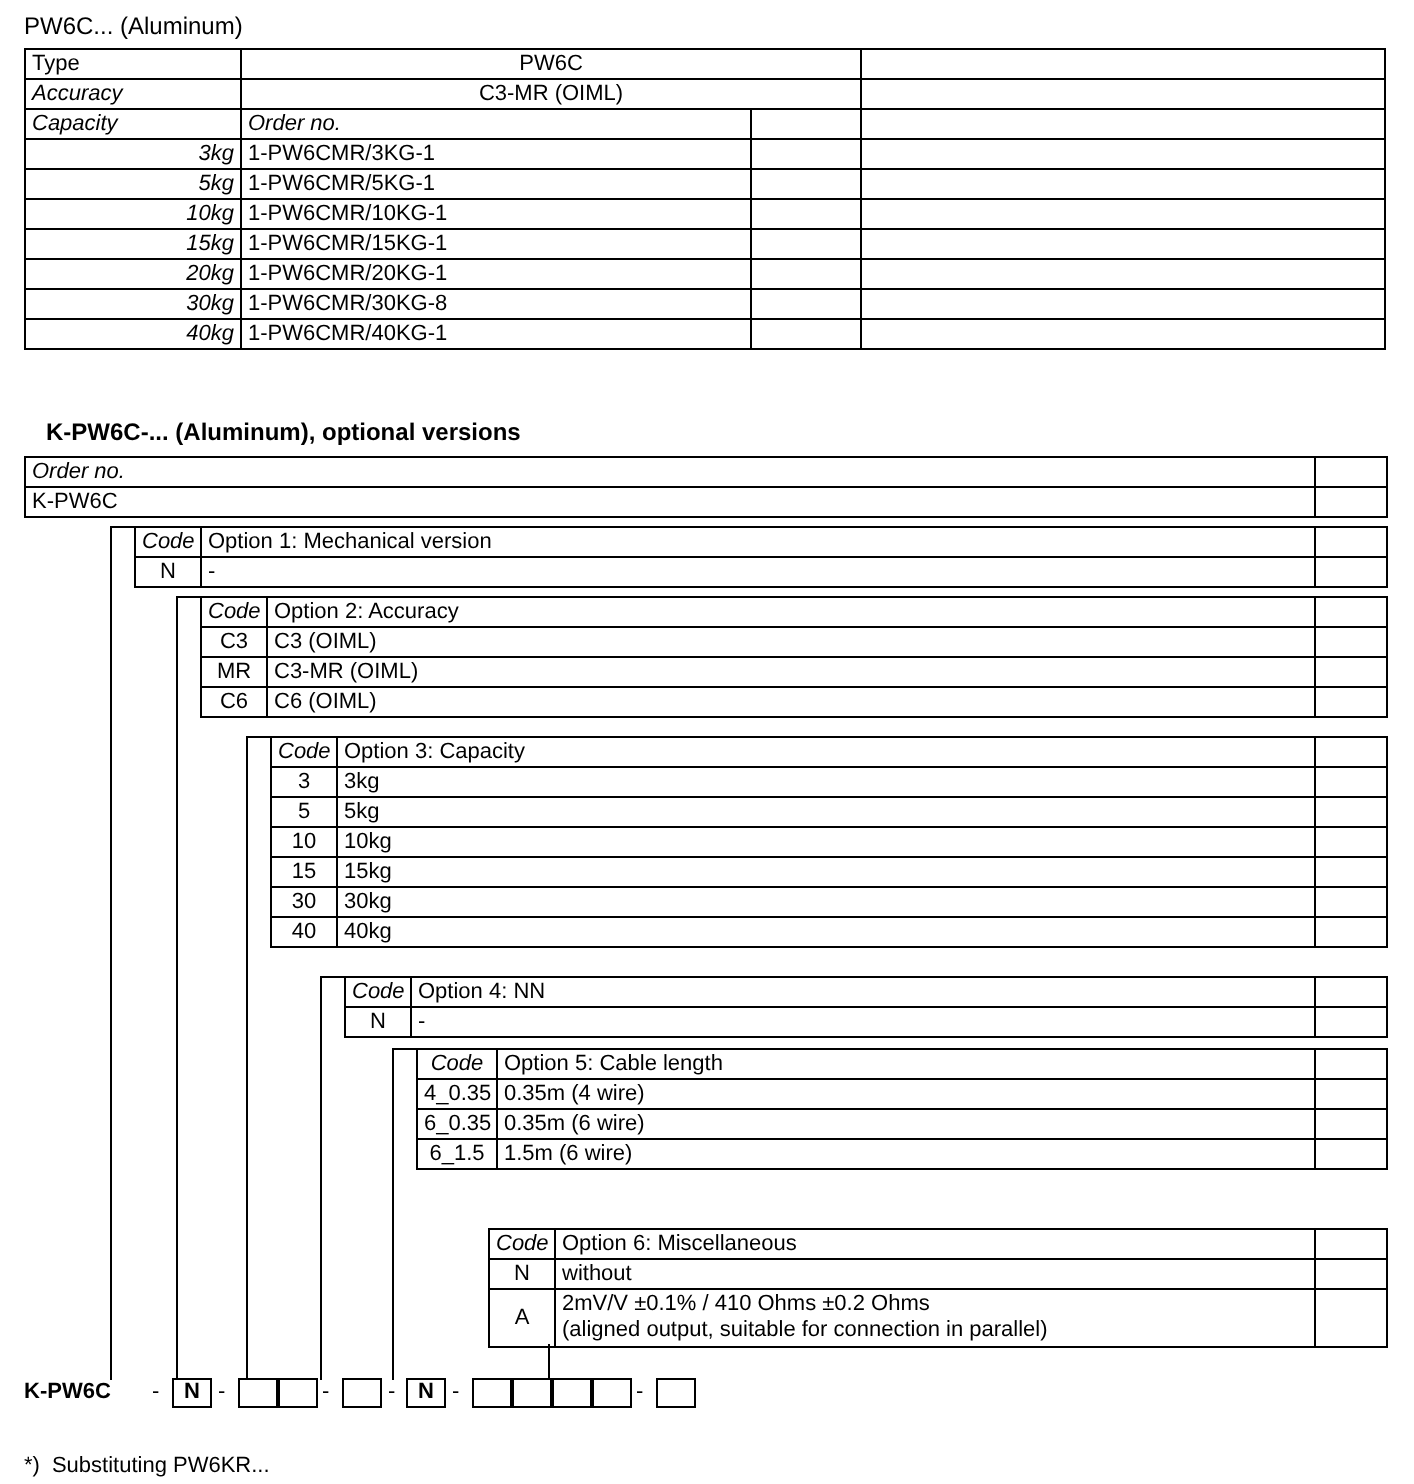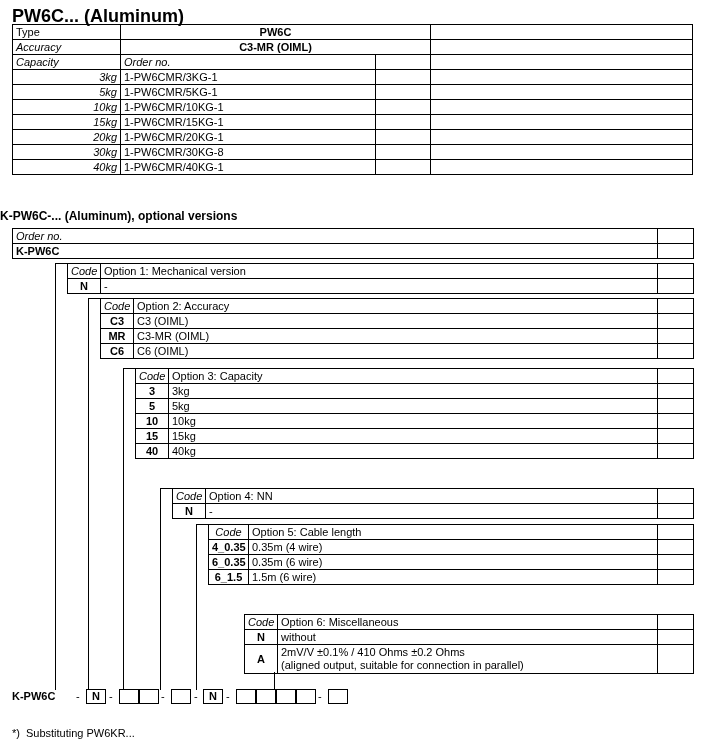--- a/index.html
+++ b/index.html
@@ -21,48 +21,48 @@
     width: 707px;
     height: 742px;
     padding: 0;
   }
 
   
   .sec1-title {
     position: absolute;
     left: 12px;
     top: 6px;
-    font-size: 18px;
-    font-weight: bold;
+    font-size: 12px;
+    font-weight: normal;
   }
   table.t1 {
     position: absolute;
     left: 12px;
     top: 24px;
     border-collapse: collapse;
     width: 680px;
     table-layout: fixed;
   }
   table.t1 td {
     border: 1px solid #000;
     height: 14px;
     padding: 0 3px;
     font-size: 11px;
     line-height: 13px;
     vertical-align: middle;
   }
   .ital { font-style: italic; margin-left: 31px; }
   .ctr { text-align: center; }
   .rgt { text-align: right; }
-  .bld { font-weight: bold; }
+  .bld { font-weight: normal; }
 
   
   .sec2-title {
     position: absolute;
-    left: 0;
+    left: 23px;
     top: 209px;
     font-size: 12px;
     font-weight: bold;
   }
   table.blk {
     border-collapse: collapse;
     table-layout: fixed;
     font-size: 11px;
   }
   table.blk td {
@@ -289,20 +289,25 @@
         <td></td>
       </tr>
       <tr>
         <td class="ctr bld">10</td>
         <td>10kg</td>
         <td></td>
       </tr>
       <tr>
         <td class="ctr bld">15</td>
         <td>15kg</td>
+        <td></td>
+      </tr>
+      <tr>
+        <td class="ctr bld">30</td>
+        <td>30kg</td>
         <td></td>
       </tr>
       <tr>
         <td class="ctr bld">40</td>
         <td>40kg</td>
         <td></td>
       </tr>
     </tbody>
   </table>
 

